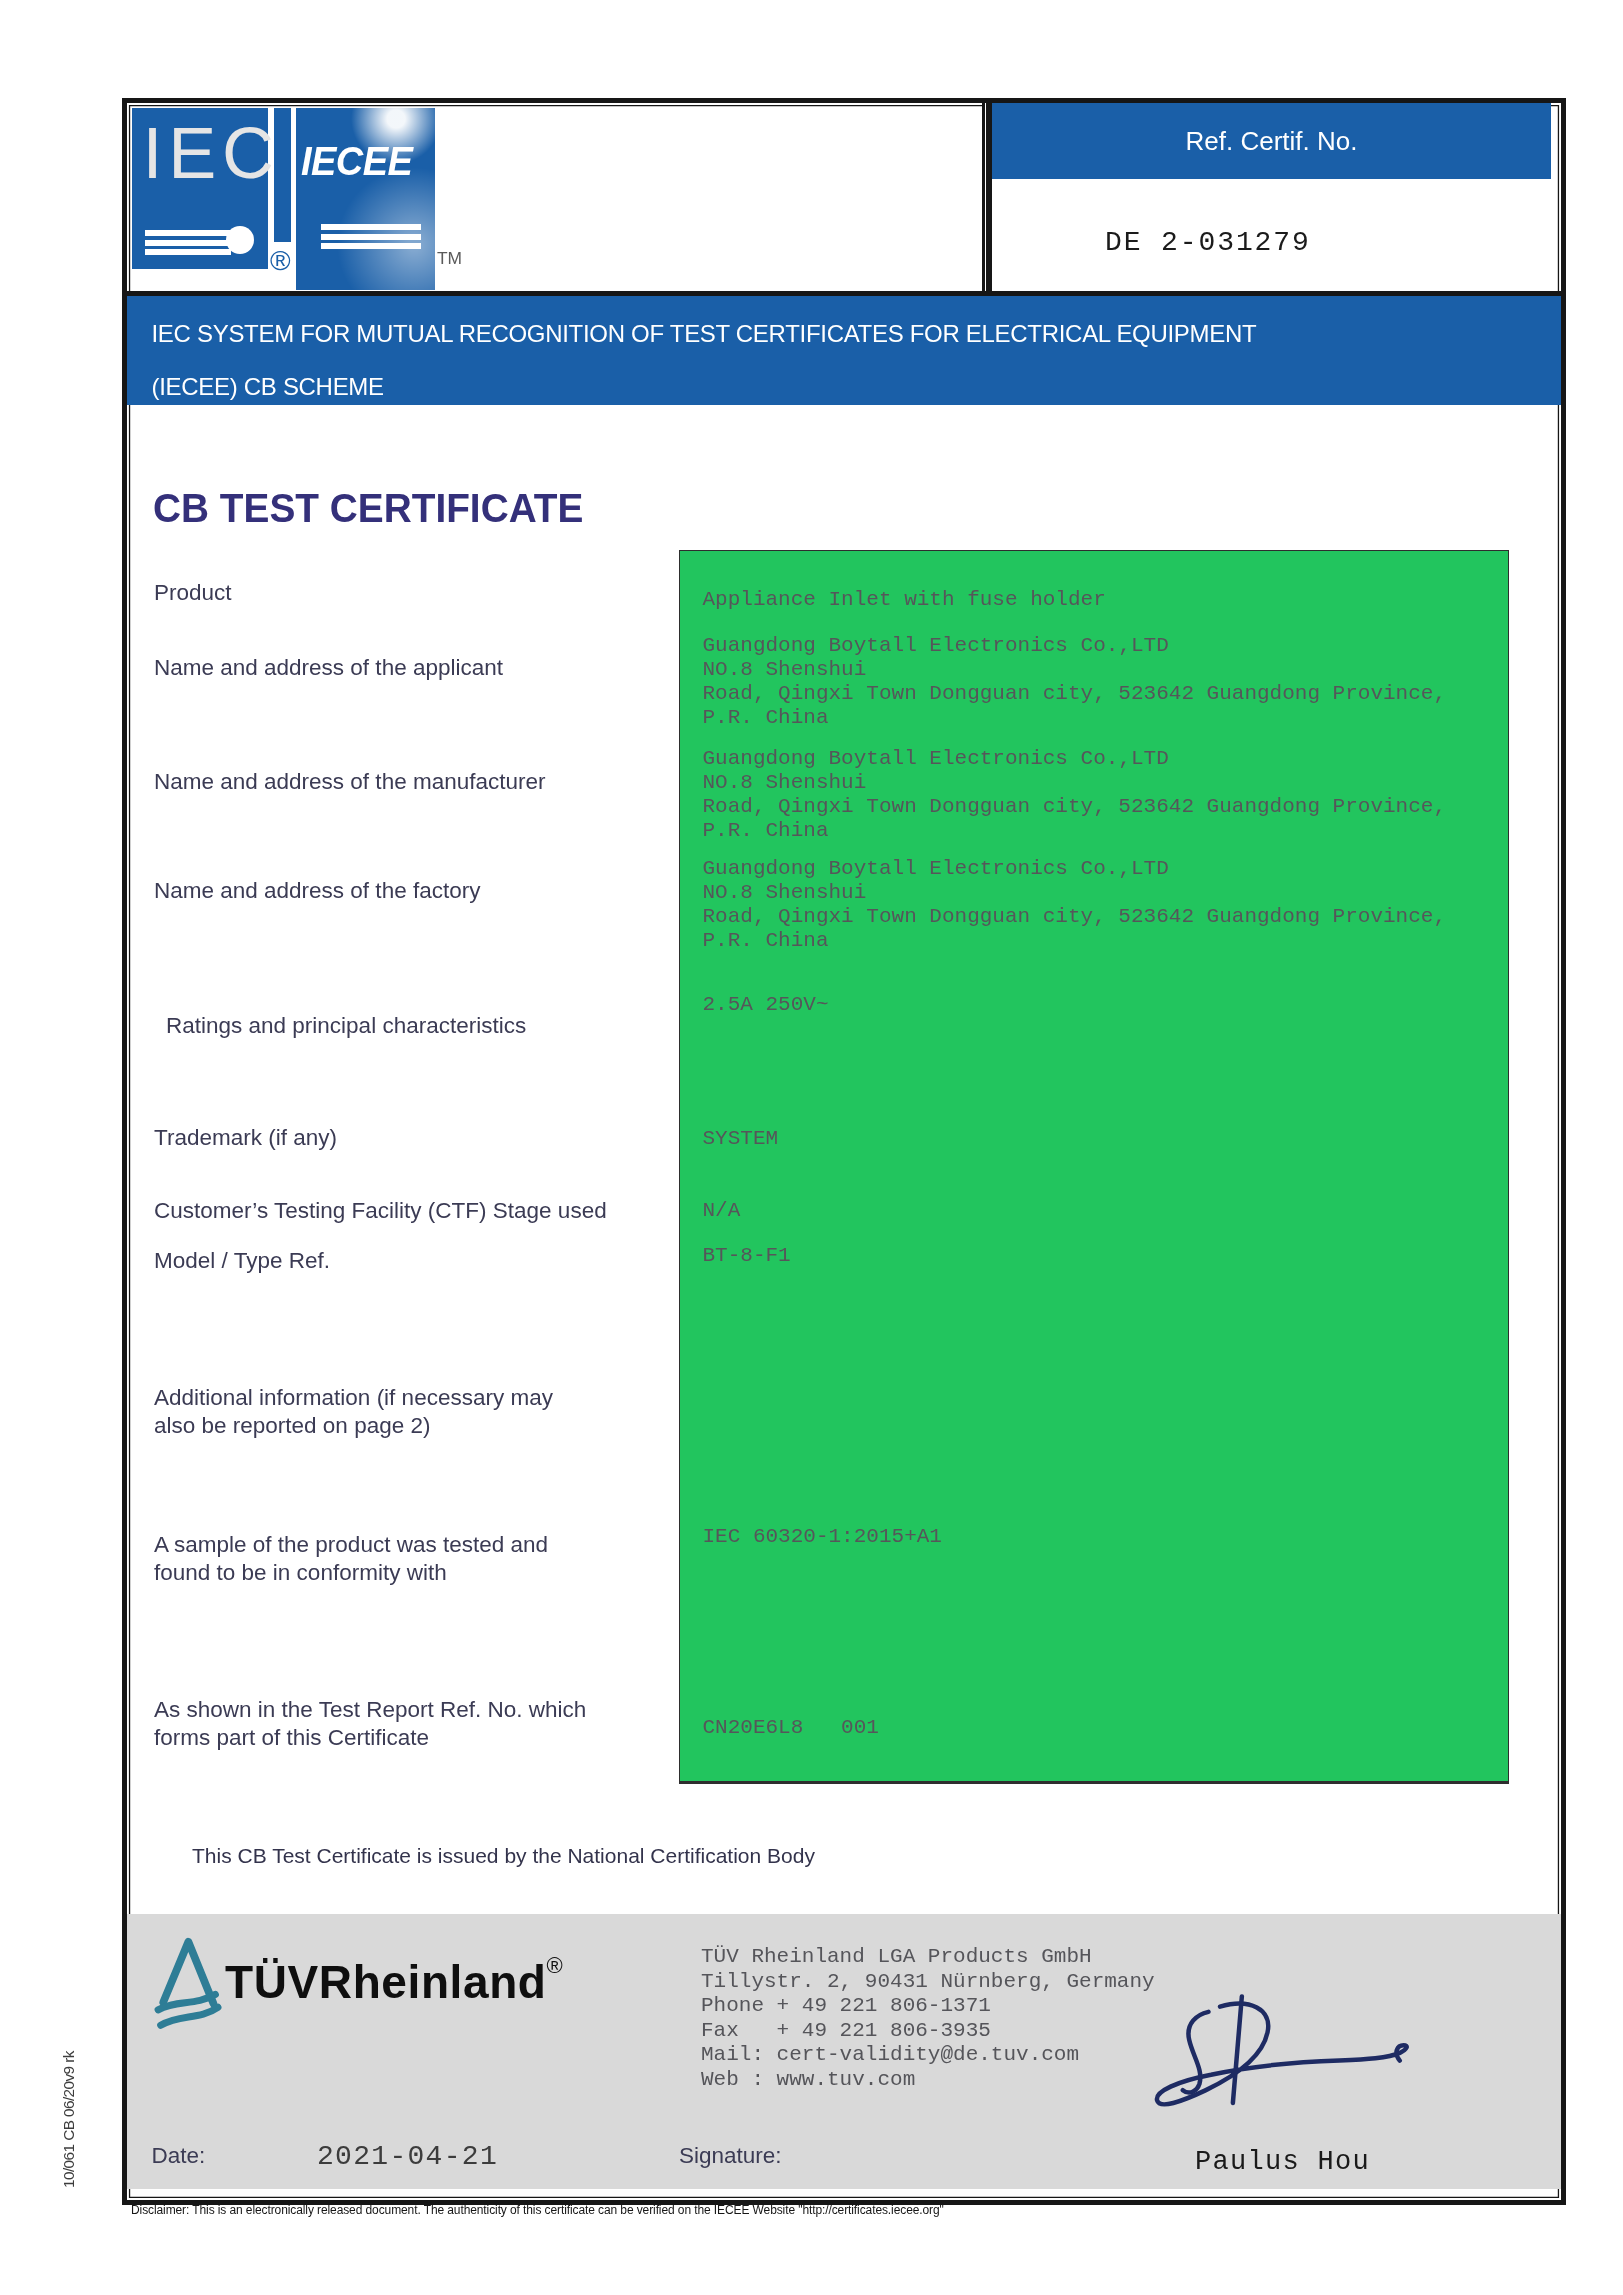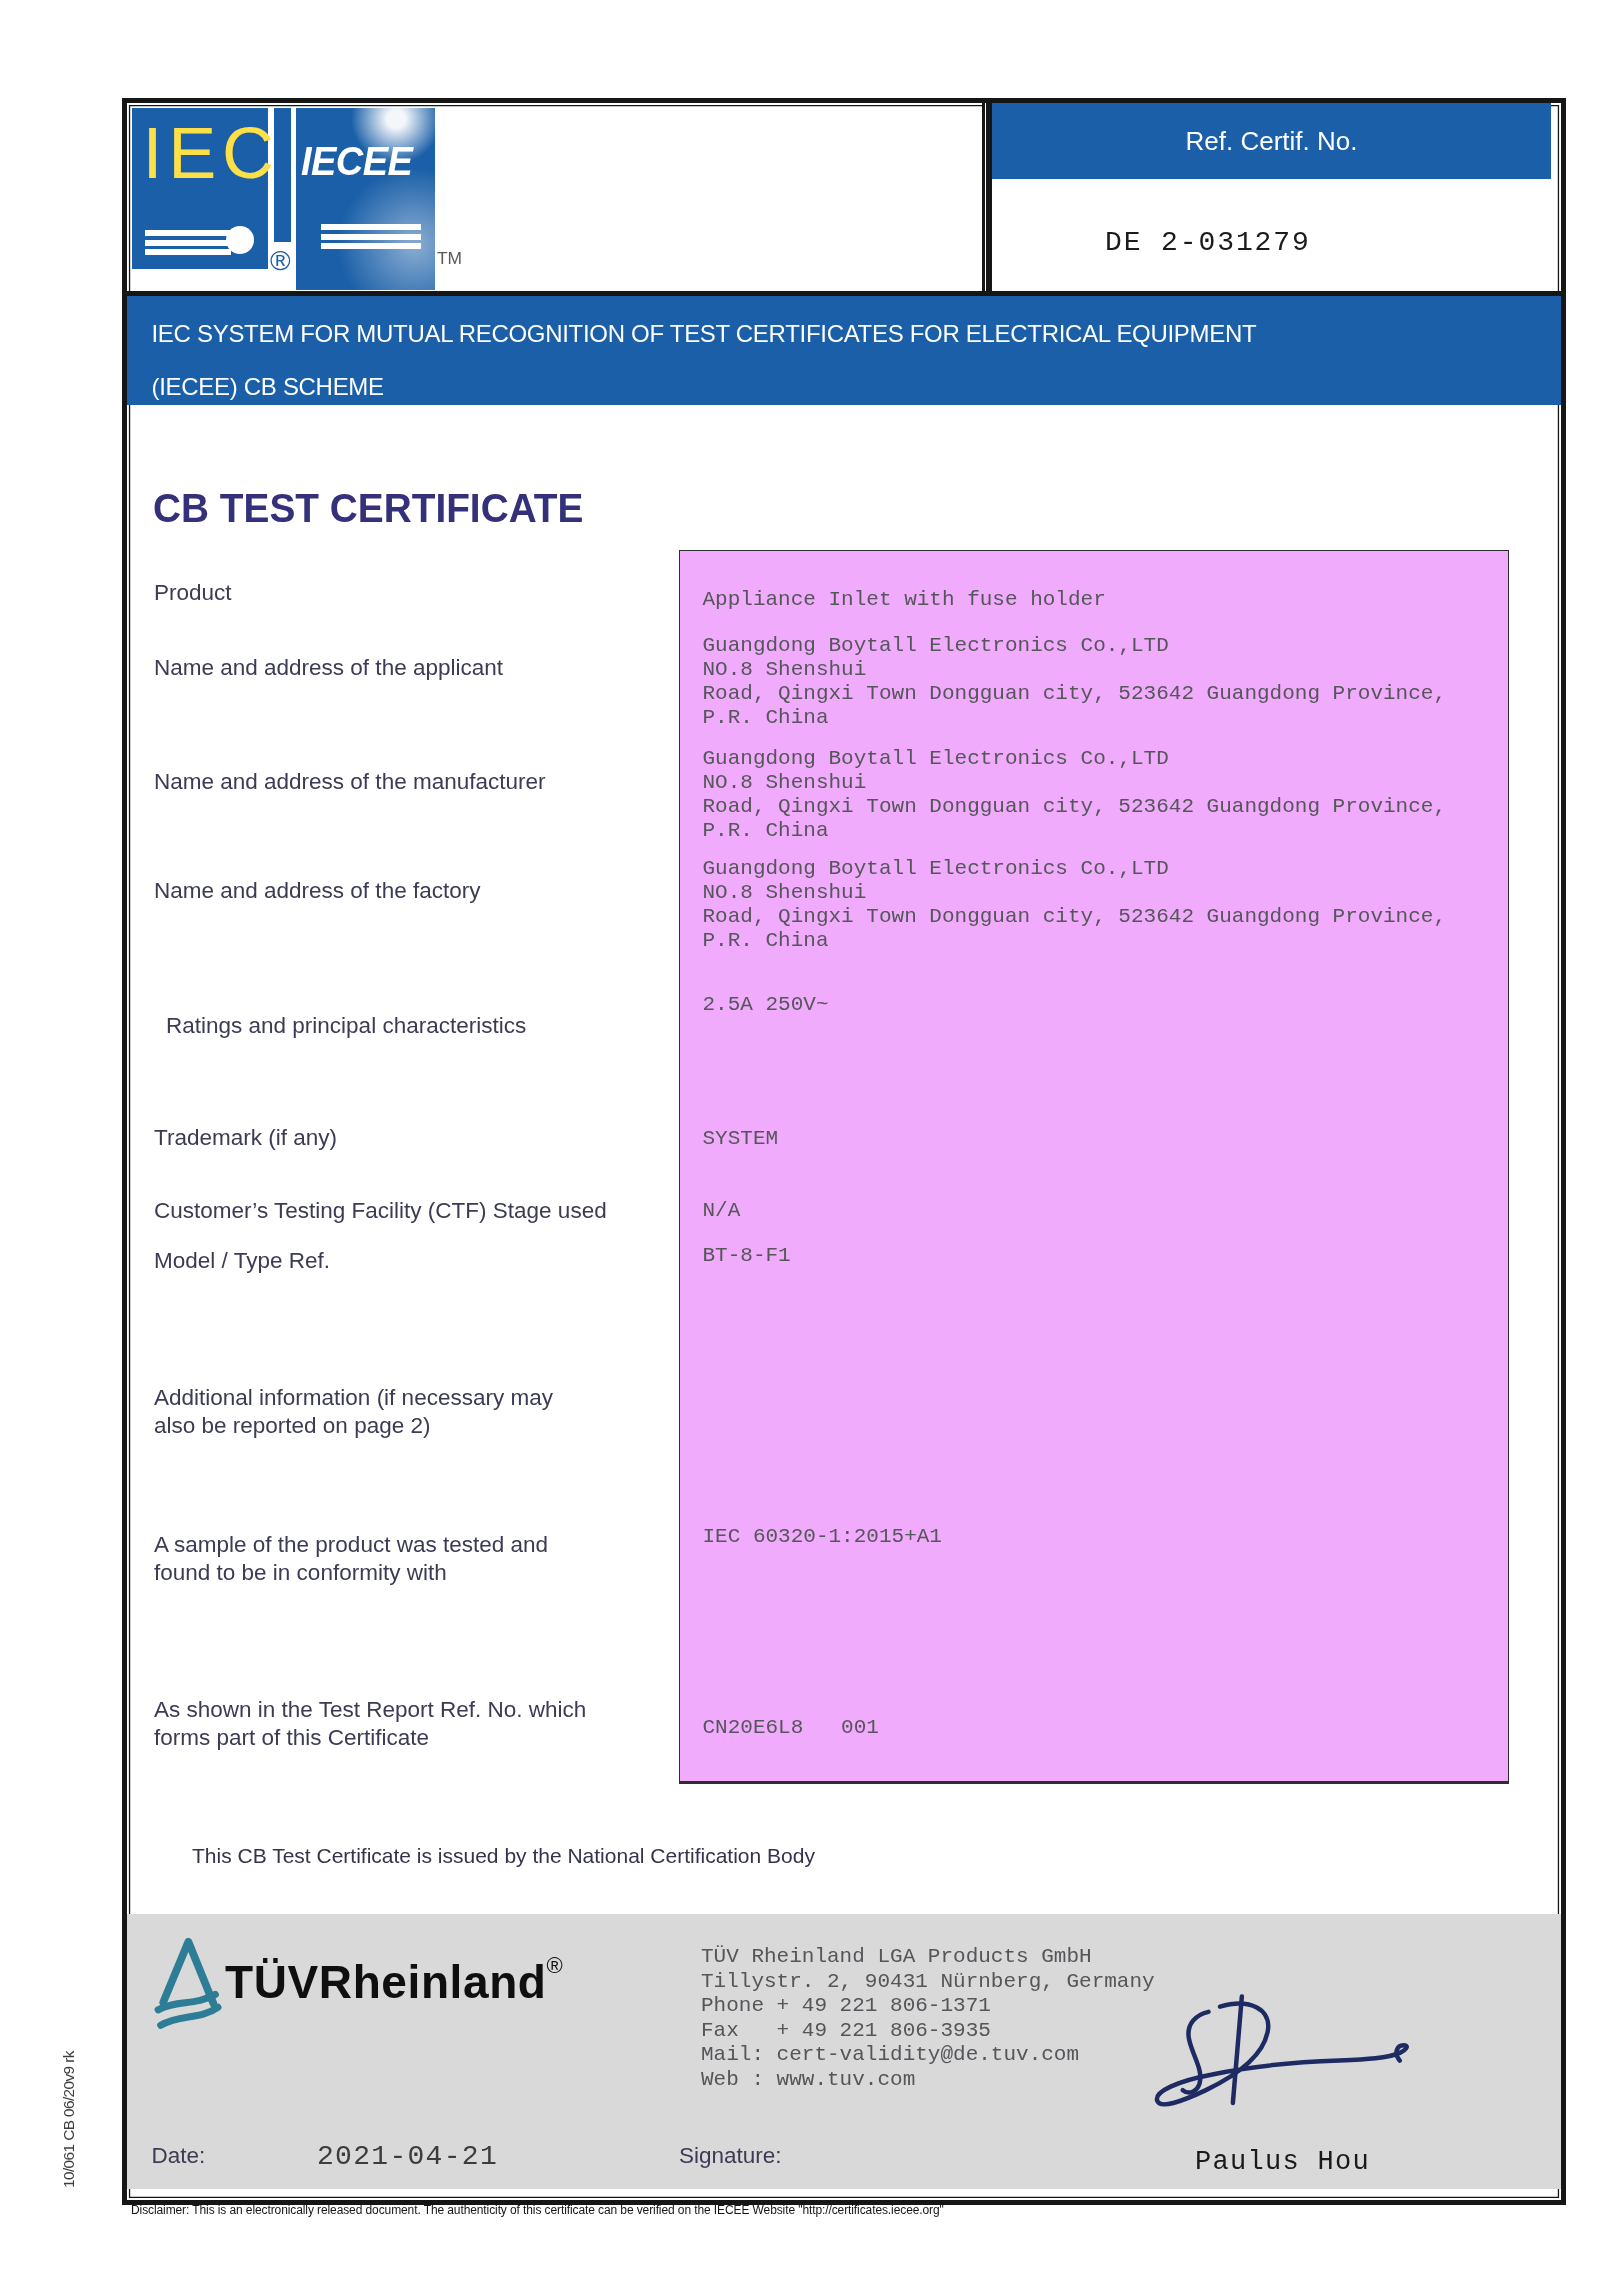--- a/index.html
+++ b/index.html
@@ -9,21 +9,21 @@
   }
   .abs { position:absolute; }
   .frame {
     position:absolute; border:5.1px solid #161616; background:#ffffff;
     box-shadow: inset 0 0 0 1.9px #ffffff, inset 0 0 0 3.2px #161616;
   }
   
   #header-frame { left:122px; top:98px; width:1434px; height:192px; }
   .tile { position:absolute; background:#1a5fa8; }
   #iec-tile  { left:5.1px;  top:5.1px; width:136px; height:161px; }
-  #iec-text  { position:absolute; left:10.3px; top:3.9px; font-size:72px; color:#fde047; letter-spacing:5.8px; font-weight:400; }
+  #iec-text  { position:absolute; left:10.3px; top:3.9px; font-size:72px; color:#e5e5e5; letter-spacing:5.8px; font-weight:400; }
   .bar-stack { position:absolute; }
   .bar { height:5.8px; background:#ffffff; margin-bottom:3.9px; }
   #iec-bars  { left:13px; top:122px; width:86px; }
   #iec-dot   { position:absolute; left:94px; top:118px; width:28px; height:28px; border-radius:50%; background:#ffffff; }
   #iec-strip { left:147px; top:5.1px; width:16.7px; height:134px; background:#1a5fa8; }
   #iec-reg   { left:143px; top:142px; font-size:28px; color:#1a5fa8; }
   #iecee-tile{ left:169px; top:5.1px; width:139px; height:182px;
     background:
       radial-gradient(circle at 72% 6%, rgba(255,255,255,0.95) 0 9px, rgba(255,255,255,0) 45px),
       radial-gradient(circle at 85% 75%, rgba(255,255,255,0.45) 0 6.4px, rgba(255,255,255,0) 77px),
@@ -43,21 +43,21 @@
   #main-frame { left:122px; top:291px; width:1434px; height:1904px; }
   #banner { left:0; top:0; width:100%; height:109px; background:#1a5fa8; box-sizing:border-box;
             padding:22px 19.3px 0 24.5px; color:#ffffff; font-size:24px; line-height:32px; letter-spacing:-0.3px; }
   #banner div { margin-bottom:20.6px; }
   #title { left:26px; top:190px; font-size:40px; font-weight:700; color:#34307a;
            transform:scaleX(.97); transform-origin:left; white-space:nowrap; }
   .flabel { position:absolute; left:27px; width:515px; color:#3b3b54; font-size:22.5px; line-height:28px; white-space:pre-wrap; }
   #lbl1 { top:283px; }  #lbl2 { top:358px; }  #lbl3 { top:472px; }  #lbl4 { top:581px; }
   #lbl5 { top:716px;margin-left:12px; } #lbl6 { top:828px; } #lbl7 { top:901px; } #lbl8 { top:951px; }
   #lbl9 { top:1088px; } #lbl10{ top:1235px; } #lbl11{ top:1400px; }
-  #gray-box { left:552px; top:254px; width:830px; height:1234px; background:#f0abfc;
+  #gray-box { left:552px; top:254px; width:830px; height:1234px; background:#22c55e;
               border:1.9px solid #2e2e2e; border-bottom-width:3.9px; box-sizing:border-box; }
   .fvalue { position:absolute; left:22.5px; color:#56565a; font-size:21px; line-height:24px;
             font-family:"Liberation Mono","DejaVu Sans Mono",monospace; white-space:pre-wrap; }
   #val1 { top:37px; }   #val2 { top:83px; }  #val3 { top:196px; }  #val4 { top:306px; }
   #val5 { top:442px; }  #val6 { top:576px; }  #val7 { top:648px; } #val8 { top:693px; }
   #val9 { top:772px; } #val10{ top:974px; } #val11{ top:1165px; }
   #issued { left:27px; top:1548px; font-size:21px; color:#33334c;margin-left:38px; }
   
   #footer { left:0; top:1618px; width:100%; height:275px; background:#d9d9d9; }
   #tuv-logo { left:26px; top:20.6px; }

